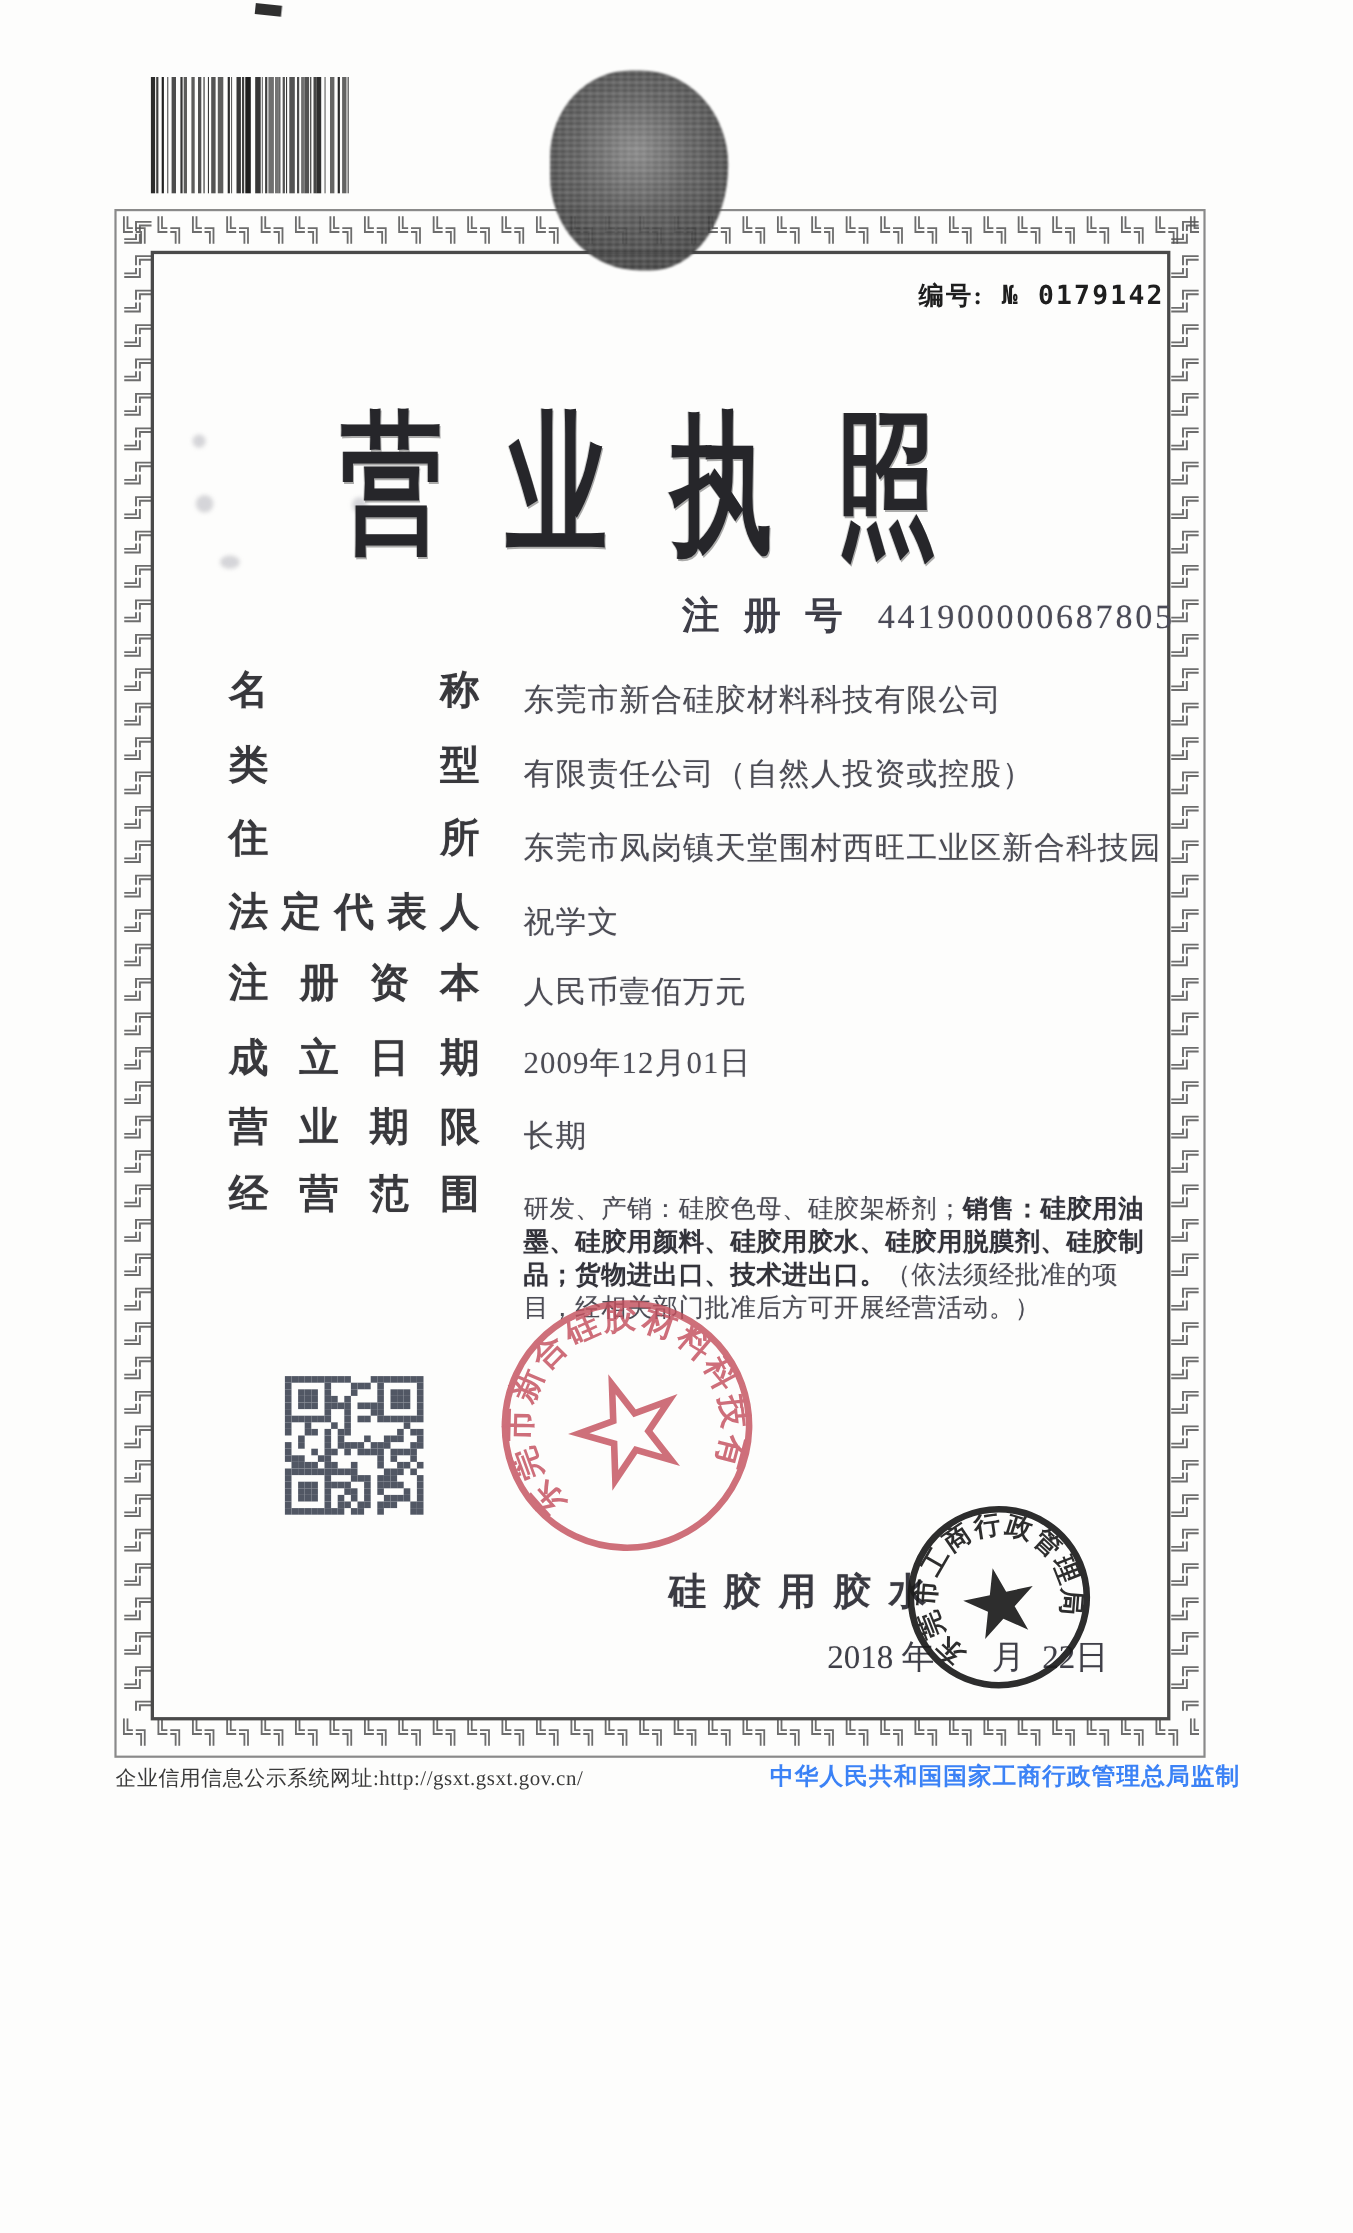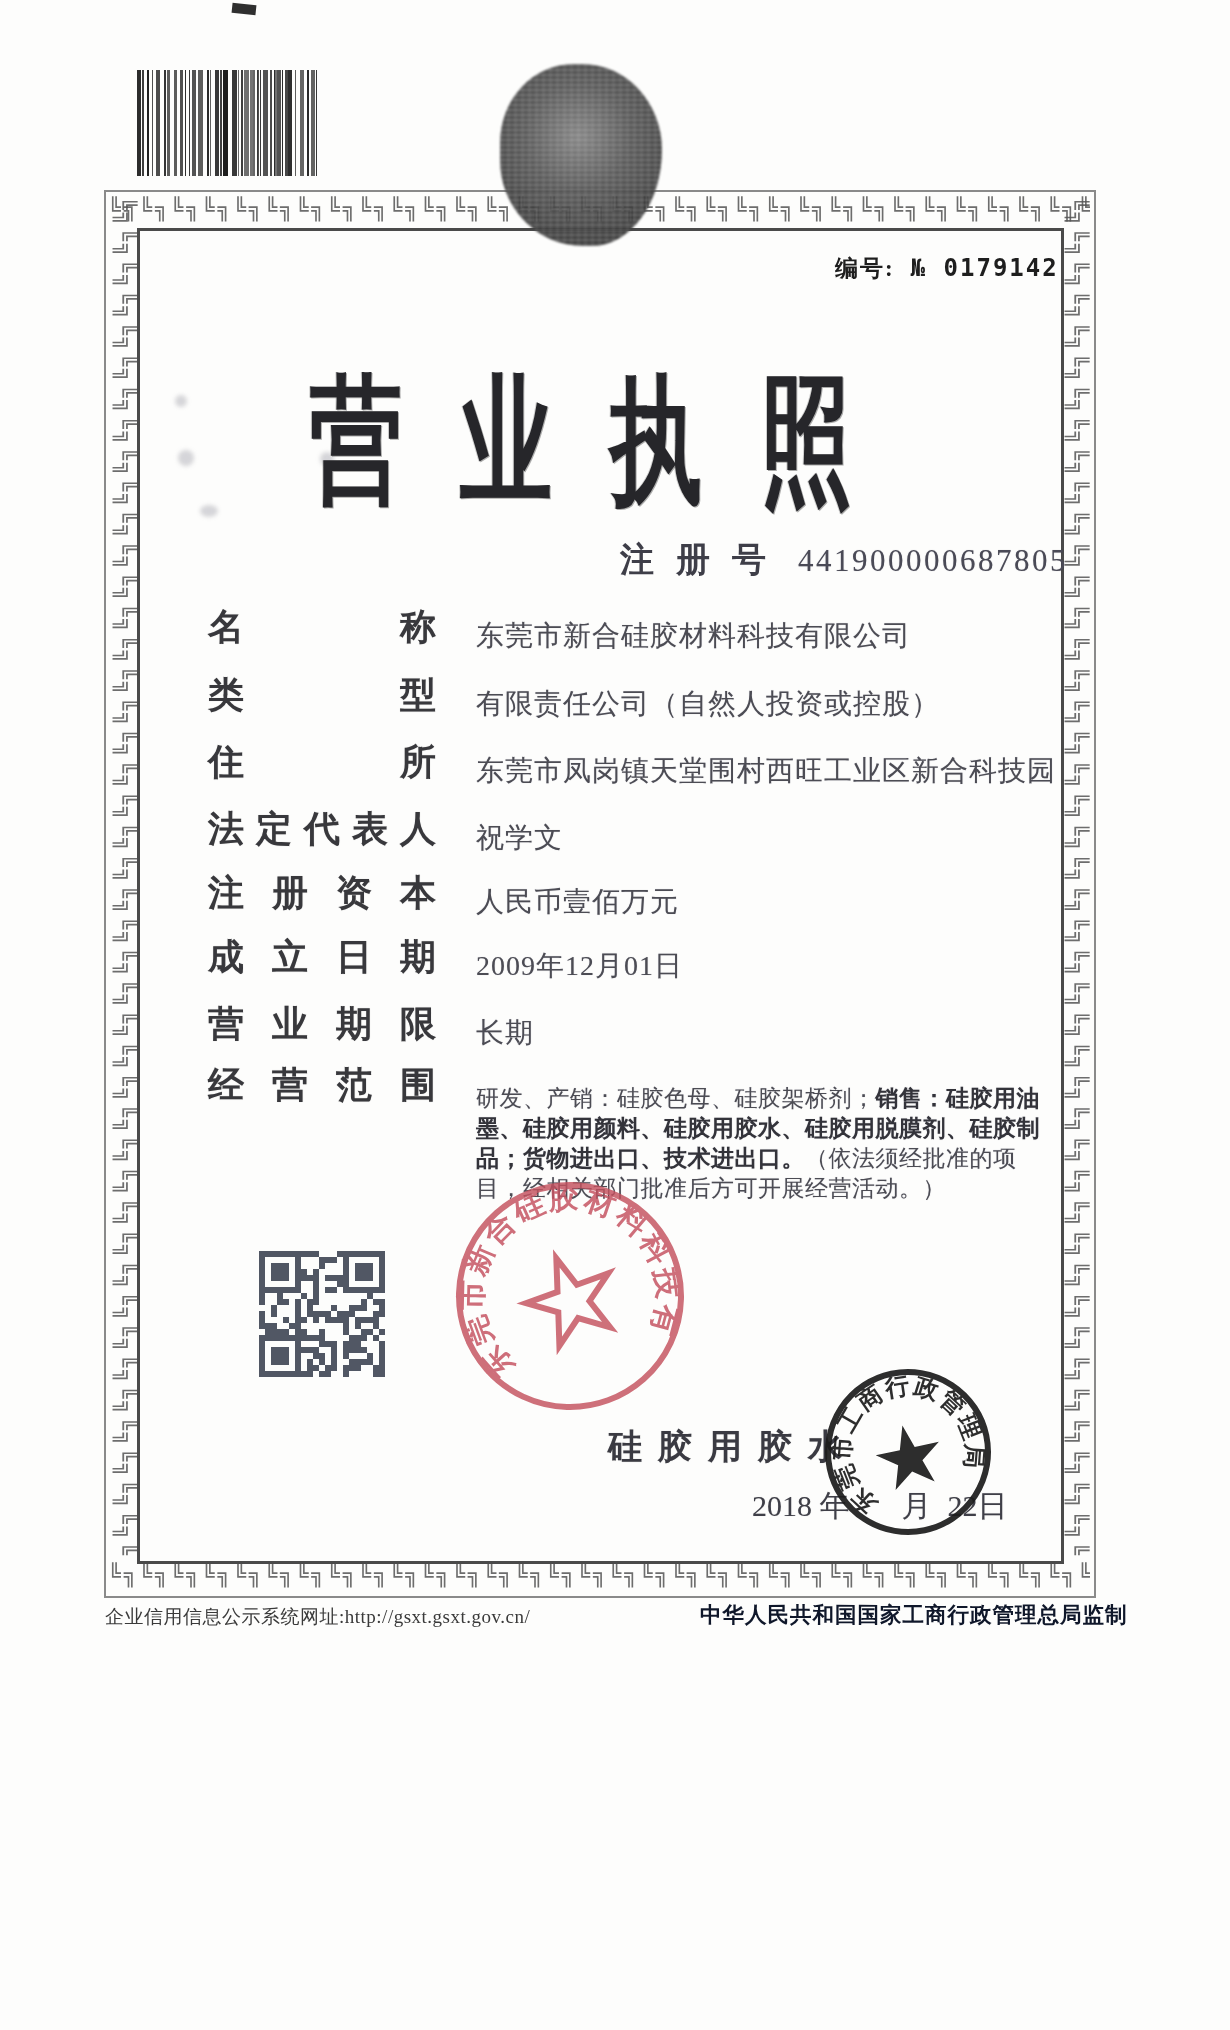--- a/index.html
+++ b/index.html
@@ -75,21 +75,21 @@
   .registrar{position:absolute;left:608px;top:1424px;font-size:34px;font-weight:600;
              letter-spacing:16px;color:#3a3a42;text-shadow:0 0 1px rgba(0,0,0,.25);}
   .datefield{position:absolute;left:752px;top:1486px;font-size:30px;color:#3f3f48;
              text-shadow:0 0 1px rgba(0,0,0,.2);}
   .datefield .m{margin-left:52px;}
   .datefield .d{margin-left:16px;}
 
   .footer-left{position:absolute;left:105px;top:1604px;font-size:19px;color:#3a3a3a;
                letter-spacing:.5px;}
   .footer-right{position:absolute;left:700px;top:1600px;font-size:21.5px;font-weight:600;
-                color:#0f172a;letter-spacing:1px;}
+                color:#3b82f6;letter-spacing:1px;}
 </style>
 </head>
 <body>
 
 <div class="page">
 
   <div class="mark-top"></div>
   <div class="smudge" style="left:178px;top:450px;width:16px;height:16px;"></div>
   <div class="smudge" style="left:320px;top:452px;width:14px;height:14px;"></div>
   <div class="smudge" style="left:200px;top:505px;width:18px;height:12px;"></div>
@@ -171,21 +171,21 @@
     <span class="val">东莞市凤岗镇天堂围村西旺工业区新合科技园</span>
   </div>
   <div class="row" style="top:812px;">
     <span class="lbl">法定代表人</span>
     <span class="val">祝学文</span>
   </div>
   <div class="row" style="top:876px;">
     <span class="lbl">注册资本</span>
     <span class="val">人民币壹佰万元</span>
   </div>
-  <div class="row" style="top:940px;">
+  <div class="row" style="top:940px;align-items:flex-end;">
     <span class="lbl">成立日期</span>
     <span class="val">2009年12月01日</span>
   </div>
   <div class="row" style="top:1007px;">
     <span class="lbl">营业期限</span>
     <span class="val">长期</span>
   </div>
   <div class="row" style="top:1068px;">
     <span class="lbl">经营范围</span>
     <span class="scope-val"><span>研发、产销：硅胶色母、硅胶架桥剂；</span><b>销售：硅胶用油墨、硅胶用颜料、硅胶用胶水、硅胶用脱膜剂、硅胶制品；货物进出口、技术进出口。</b><span>（依法须经批准的项目，经相关部门批准后方可开展经营活动。）</span></span>

